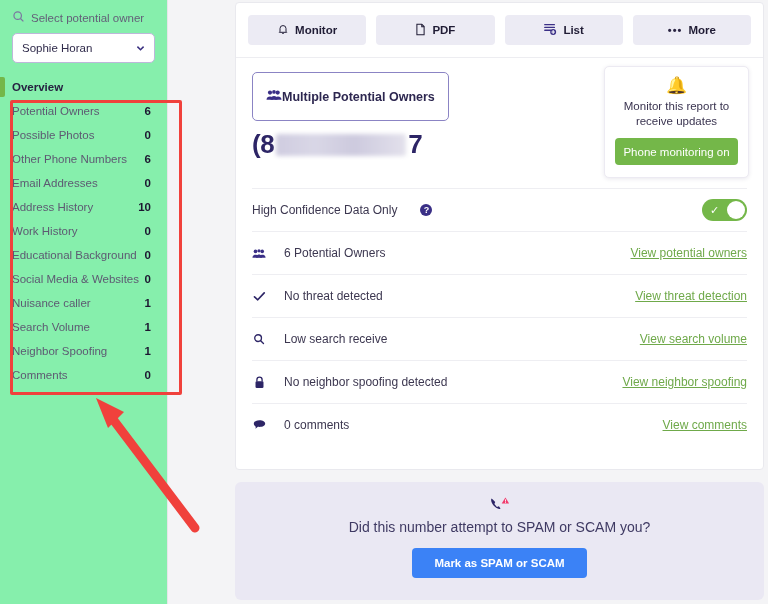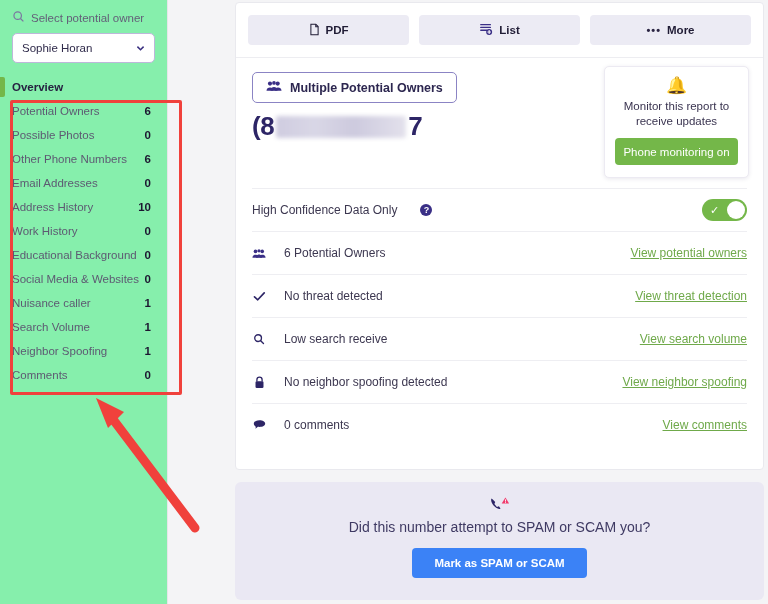--- a/index.html
+++ b/index.html
@@ -77,24 +77,24 @@
     background: #ecebf4; border: none; border-radius: 4px;
     display: flex; align-items: center; justify-content: center; gap: 6px;
     font-size: 11.5px; color: #201c35; font-weight: bold;
     cursor: pointer;
   }
   .tool-btn svg, .tool-btn .dots { flex: none; }
   .dots { letter-spacing: 1px; font-size: 11px; color: #2a2442; }
 
   #report-head { position: relative; padding: 14px 16px 10px 16px; height: 130px; }
   .owners-badge {
-    display: inline-flex; align-items: center; gap: 8px;
+    display: inline-flex; align-items: center; 
     border: 1px solid #8b84c4; border-radius: 5px;
     background: #fff;
-    padding: 7px 13px; font-size: 12.5px; font-weight: bold; color: #2d2750;
+    padding: 16px 13px; font-size: 12.5px; font-weight: bold; color: #2d2750;
     cursor: pointer;
   }
   .phone-number {
     margin-top: 8px;
     font-size: 26px; font-weight: bold; color: #2d2566;
     display: flex; align-items: center; letter-spacing: -0.5px;
   }
   .phone-redacted {
     display: inline-block; width: 130px; height: 22px; margin: 0 2px;
     background: linear-gradient(90deg,#cfcce0,#d9d7e6 30%,#cdcade 60%,#e3e1ec);
@@ -251,20 +251,29 @@
 
   <div id="nav-highlight-box"></div>
   <svg id="annotation-arrow" viewBox="0 0 160 165">
     <line x1="115" y1="148" x2="32" y2="38" stroke="#f0413c" stroke-width="9" stroke-linecap="round"></line>
     <polygon points="16,18 44,32 28,48" fill="#f0413c"></polygon>
   </svg>
 
   <div id="main-card">
 
     <div id="toolbar">
+      <button class="tool-btn">
+        <span>
+          <svg width="12" height="12" viewBox="0 0 16 16" fill="none" stroke="#201c35" stroke-width="1.3">
+            <path d="M4 11.2V7.4a4 4 0 0 1 8 0v3.8l1 1.2H3z"></path>
+            <path d="M6.7 13.2a1.4 1.4 0 0 0 2.6 0"></path>
+          </svg>
+        </span>
+        <span>Monitor</span>
+      </button>
       <button class="tool-btn">
         <span>
           <svg width="11" height="13" viewBox="0 0 14 16" fill="none" stroke="#201c35" stroke-width="1.3">
             <path d="M2.4 1.2h6.2l3 3v10.6H2.4z"></path>
               <path d="M8.6 1.2v3.2h3"></path>
           </svg>
         </span>
         <span>PDF</span>
       </button>
       <button class="tool-btn">

